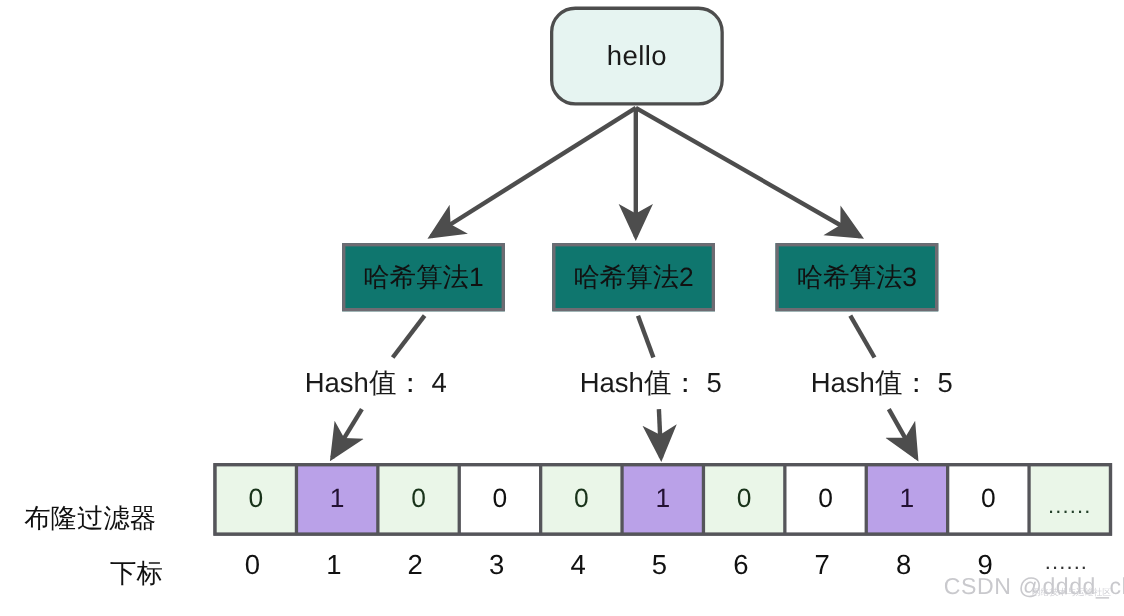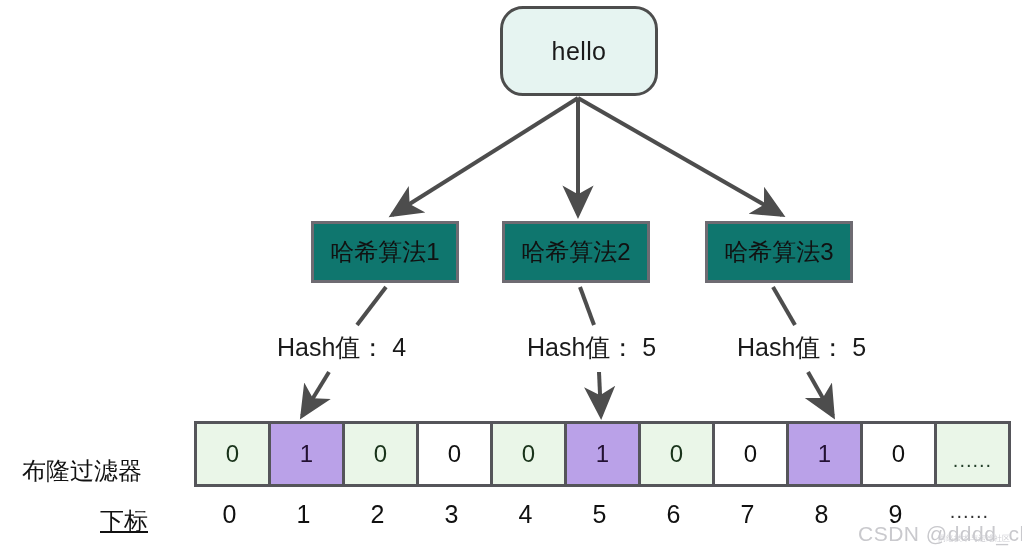--- a/index.html
+++ b/index.html
@@ -80,21 +80,21 @@
   .hash-label.v3 { left: 737px; }
 
   
   .row-label {
     position: absolute;
     font-size: 24px;
     color: #111111;
     white-space: nowrap;
   }
   #label-bloom { left: 22px;  top: 438px; margin-top: 17px; }
-  #label-index { left: 100px; top: 505px; text-decoration: underline; }
+  #label-index { left: 100px; top: 505px; }
 
   
   #bit-array {
     position: absolute;
     left: 194px;
     top: 421px;
     height: 66px;
     display: flex;
     border: 3px solid #55555a;
     box-sizing: border-box;

